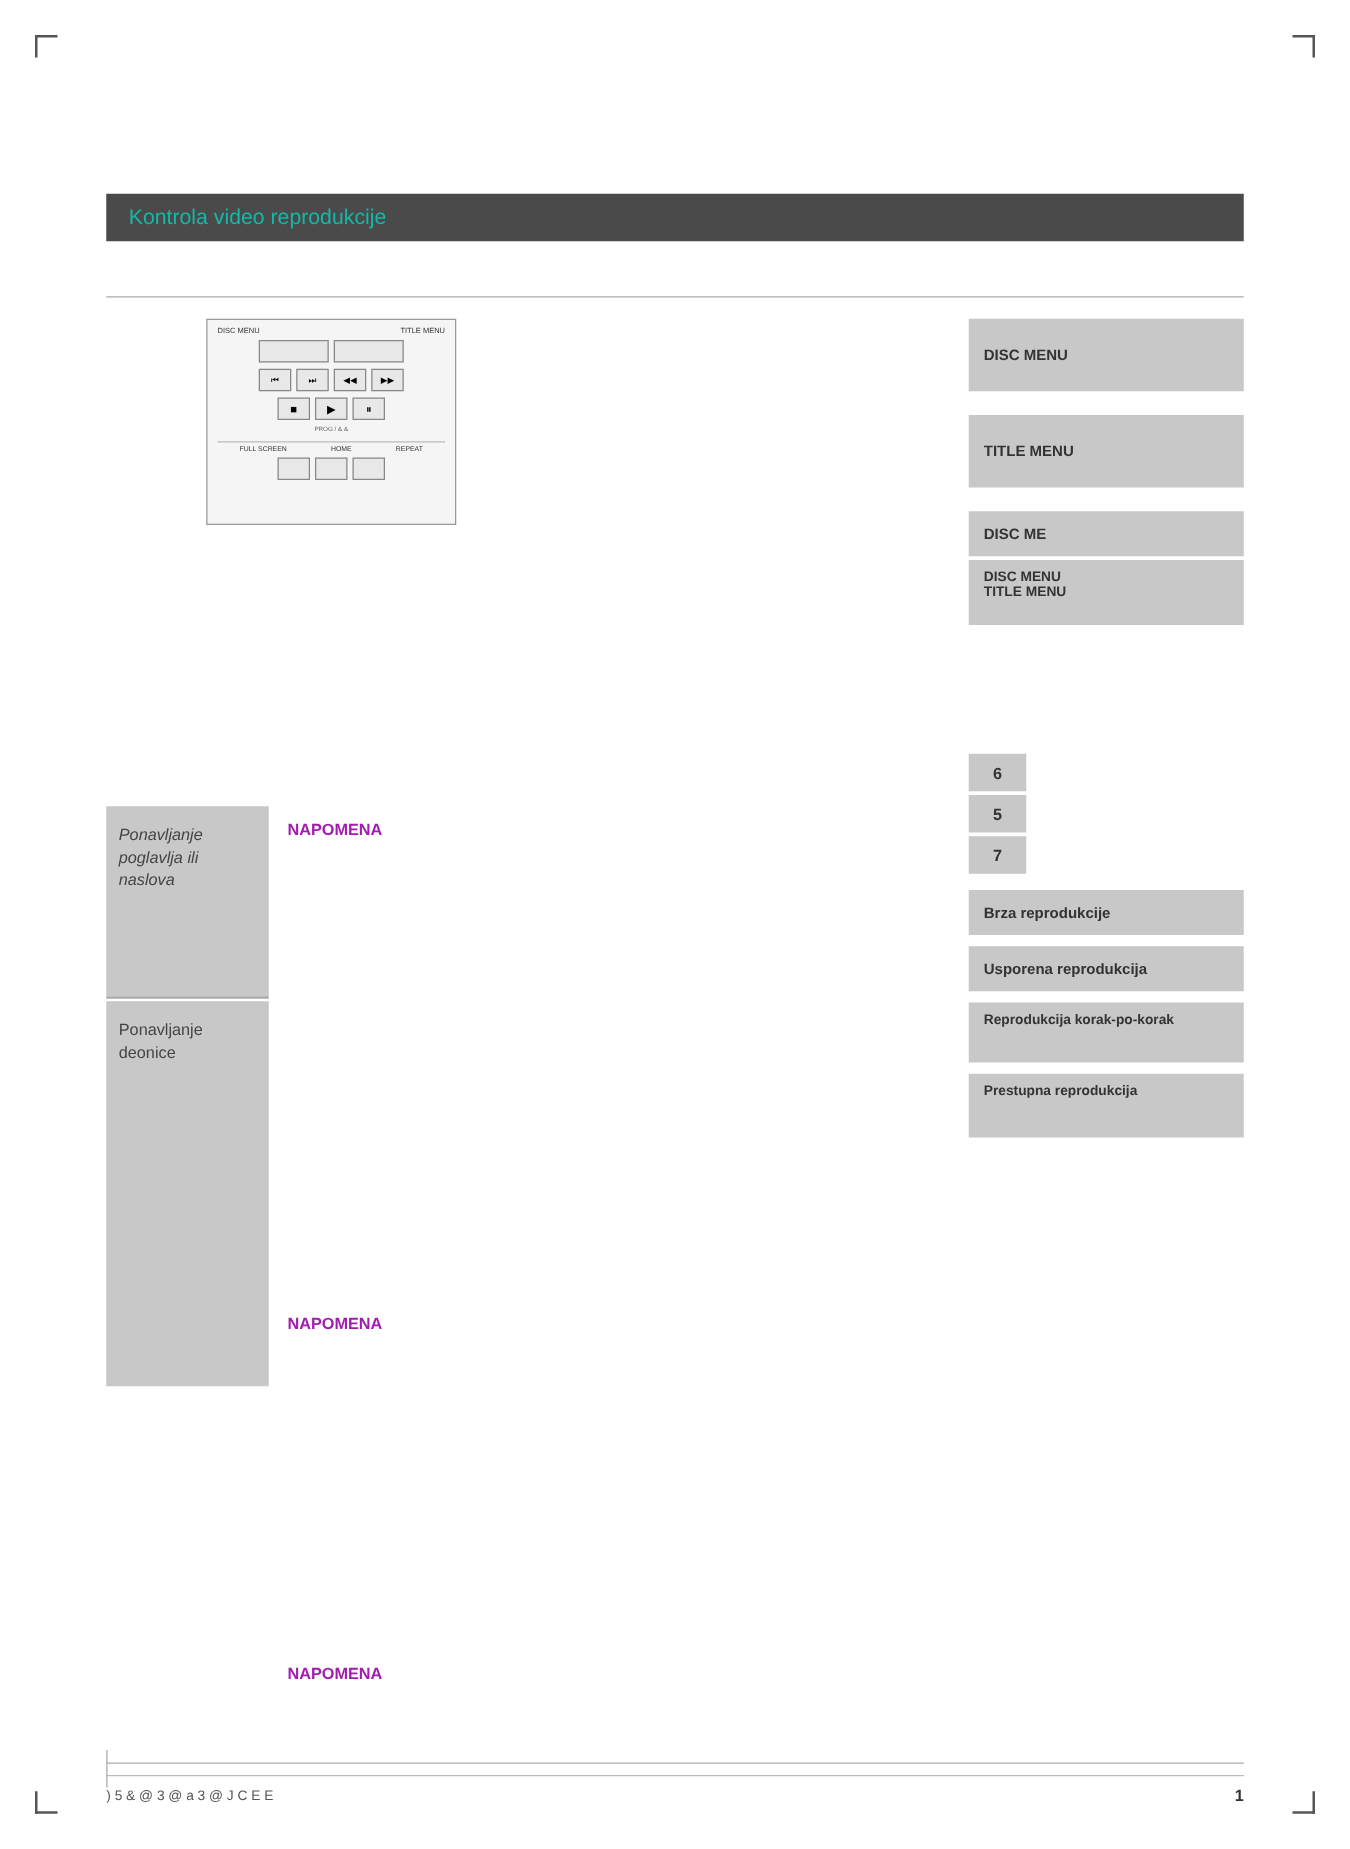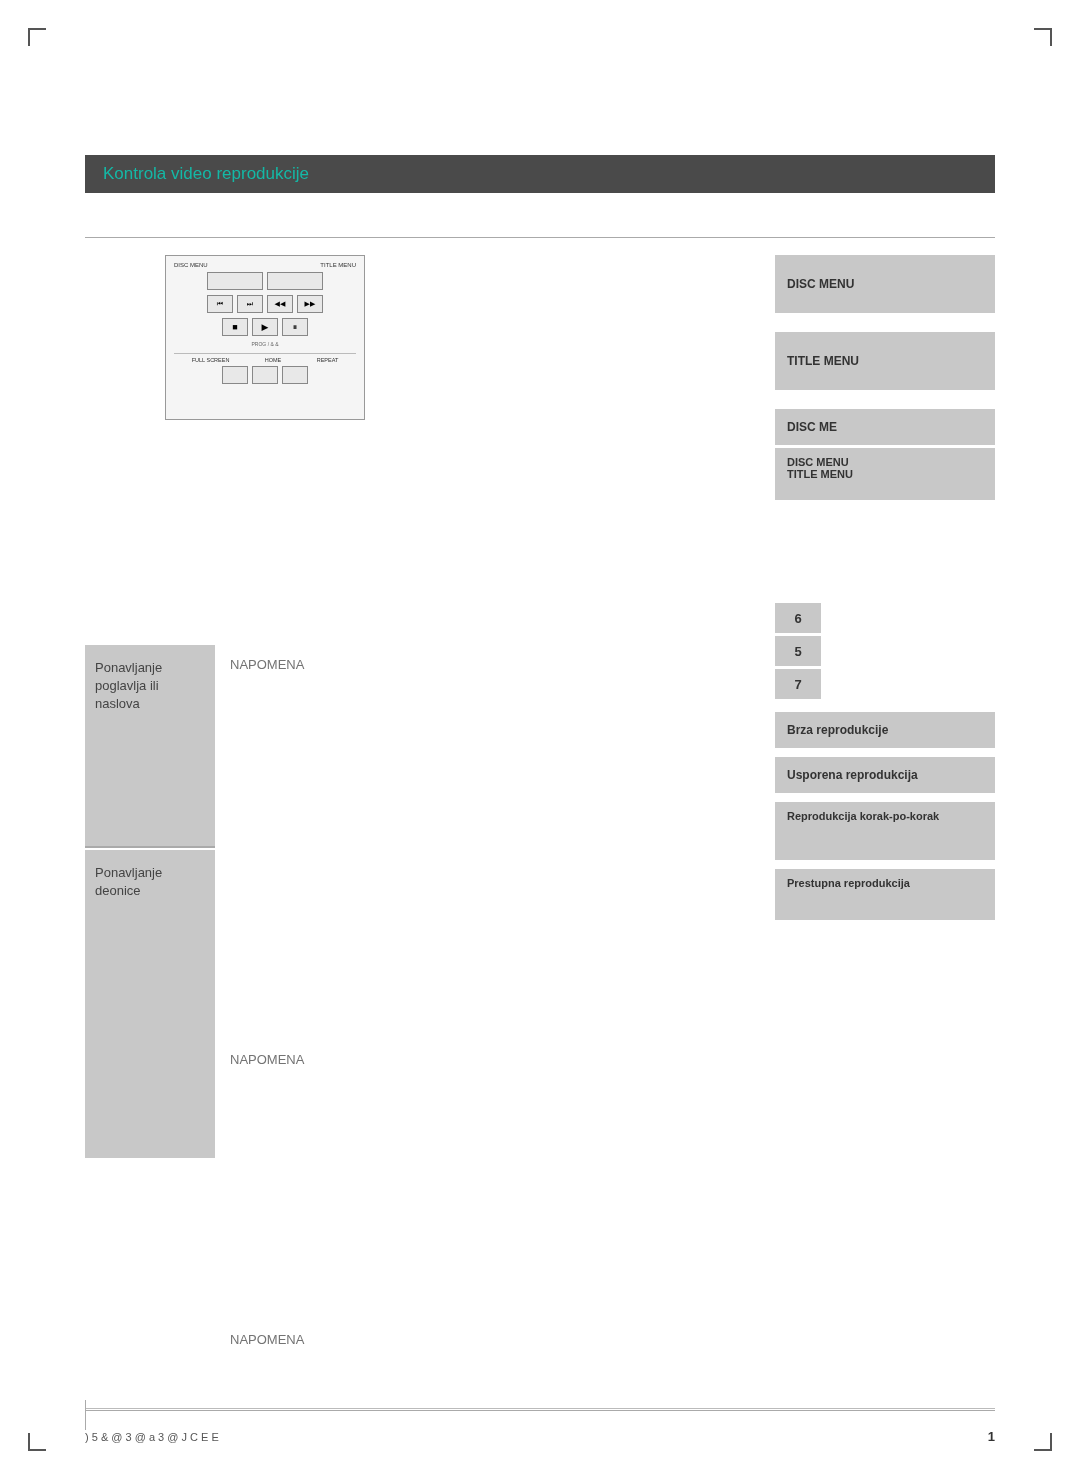--- a/index.html
+++ b/index.html
@@ -134,31 +134,32 @@
     .sidebar-box {
       background: #c8c8c8;
       padding: 14px 10px;
       font-size: 13px;
       color: #444;
       line-height: 1.4;
       margin-bottom: 0;
     }
 
     .sidebar-box-1 {
-      height: 201px;
+      height: 152px;
+      font-style: italic;
     }
     .sidebar-box-2 {
       margin-top: 2px;
       height: 308px;
     }
 
     .napomena-label {
       font-size: 13px;
-      font-weight: normal;
-      color: #737373;
+      font-weight: bold;
+      color: #a21caf;
       margin-top: 10px;
     }
 
     
     .right-col {
       position: absolute;
       right: 0;
       top: 0;
       width: 280px;
     }
@@ -210,21 +211,21 @@
     
     .footer {
       position: absolute;
       bottom: 35px;
       left: 85px;
       right: 85px;
       display: flex;
       justify-content: space-between;
       align-items: center;
       border-top: 1px solid #bbb;
-      padding-top: 20px;
+      padding-top: 8px;
     }
 
     .footer-left {
       font-size: 11px;
       color: #555;
     }
 
     .footer-right {
       font-size: 13px;
       color: #555;
@@ -332,21 +333,21 @@
   </div>
 
   <div style="height:6px;"></div>
 
   <div class="feature-box feature-box-sm">
     <span>Usporena reprodukcija</span>
   </div>
 
   <div style="height:6px;"></div>
 
-  <div class="feature-box" style="height:58px; display:flex; align-items:flex-start; padding-top:8px; font-size:11px;">
+  <div class="feature-box" style="height:48px; display:flex; align-items:flex-start; padding-top:8px; font-size:11px;">
     <span>Reprodukcija korak-po-korak</span>
   </div>
 
   <div style="height:6px;"></div>
 
   <div class="feature-box" style="height:51px; display:flex; align-items:flex-start; padding-top:8px; font-size:11px;">
     <span>Prestupna reprodukcija</span>
   </div>
 
 </div>

